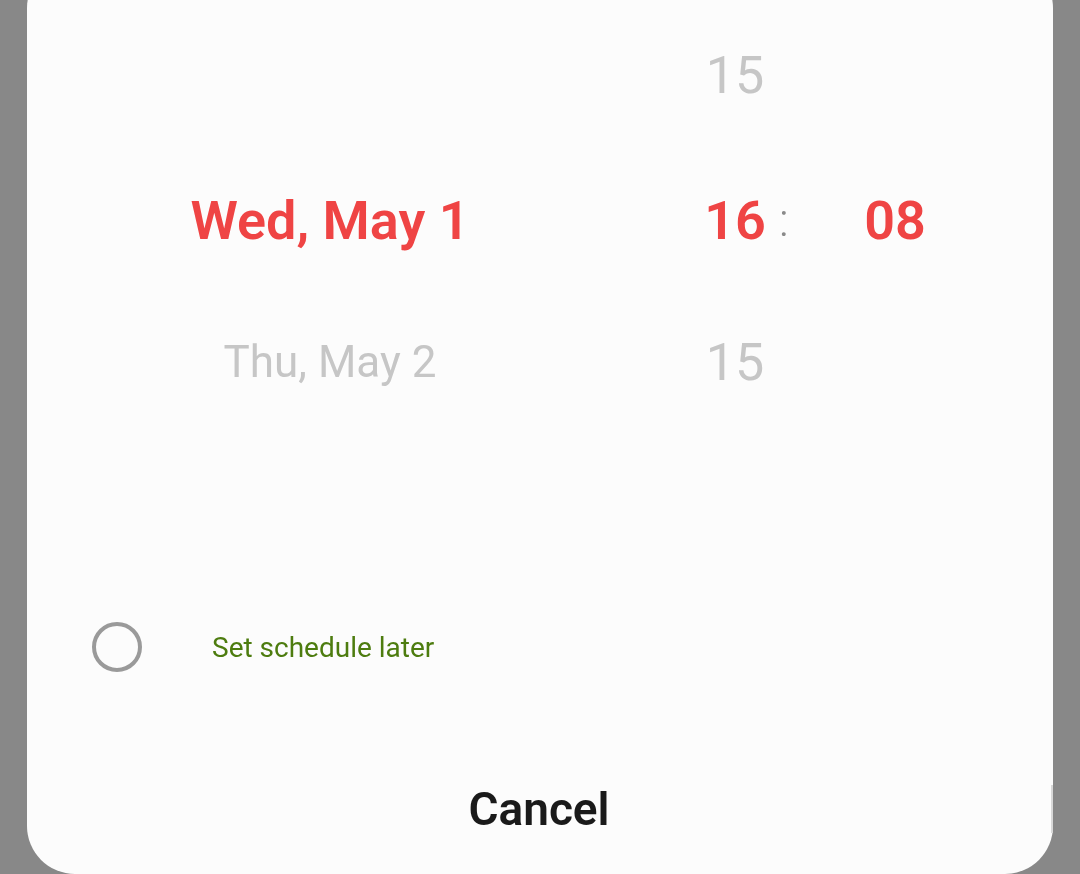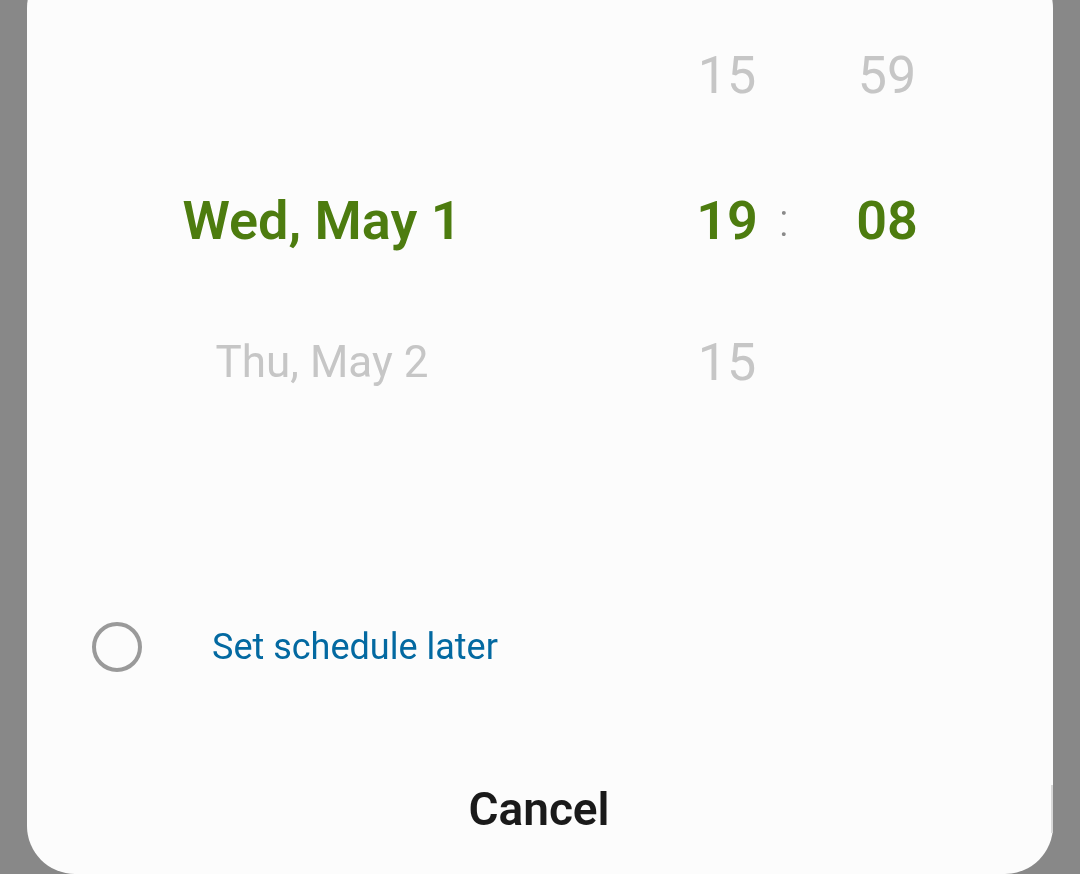--- a/index.html
+++ b/index.html
@@ -29,21 +29,21 @@
       flex-direction: column;
     }
 
     .picker-area {
       flex: 1;
       position: relative;
     }
 
     .picker-row {
       position: absolute;
-      left: 0;
+      left: 8px;
       right: 0;
       display: flex;
       align-items: center;
       height: 100px;
     }
 
     .picker-row.prev {
       top: 65px;
     }
 
@@ -99,21 +99,21 @@
     .next .date-col,
     .next .hour-col,
     .next .minute-col {
       color: #c6c6c6;
       font-weight: 400;
     }
 
     .current .date-col,
     .current .hour-col,
     .current .minute-col {
-      color: #4d7c0f;
+      color: #ef4444;
       font-weight: 600;
       font-size: 54px;
     }
 
     .schedule-later-row {
       position: absolute;
       left: 65px;
       top: 662px;
       display: flex;
       align-items: center;
@@ -122,22 +122,22 @@
 
     .radio-circle {
       width: 50px;
       height: 50px;
       border: 4px solid #9a9a9a;
       border-radius: 50%;
       flex-shrink: 0;
     }
 
     .schedule-later-label {
-      font-size: 36px;
-      color: #0369a1;
+      font-size: 28px;
+      color: #4d7c0f;
       font-weight: 400;
     }
 
     .button-row {
       position: absolute;
       left: 0;
       right: 0;
       bottom: 0;
       height: 130px;
       display: flex;
@@ -166,26 +166,25 @@
 </head>
 <body>
 
 <div class="dialog">
 
   <div class="picker-area">
 
     <div class="picker-row prev">
       <div class="date-col"></div>
       <div class="hour-col">15</div>
-      <div class="minute-col">59</div>
     </div>
 
     <div class="picker-row current">
       <div class="date-col">Wed, May 1</div>
-      <div class="hour-col">19</div>
+      <div class="hour-col">16</div>
       <div class="minute-col">08</div>
     </div>
 
     <div class="colon">:</div>
 
     <div class="picker-row next">
       <div class="date-col">Thu, May 2</div>
       <div class="hour-col">15</div>
     </div>
 

